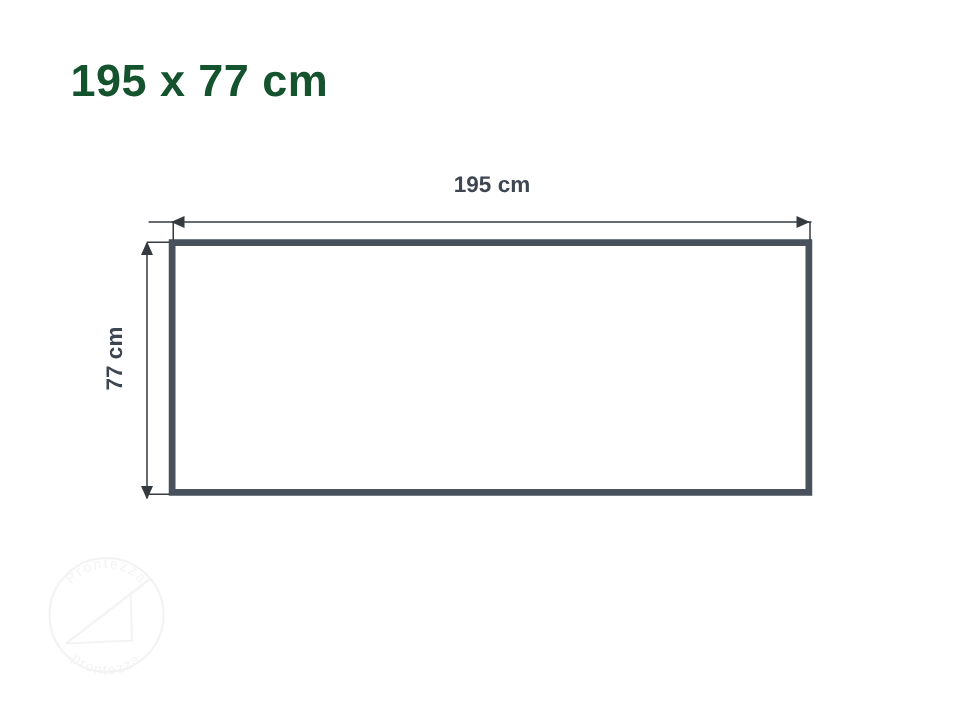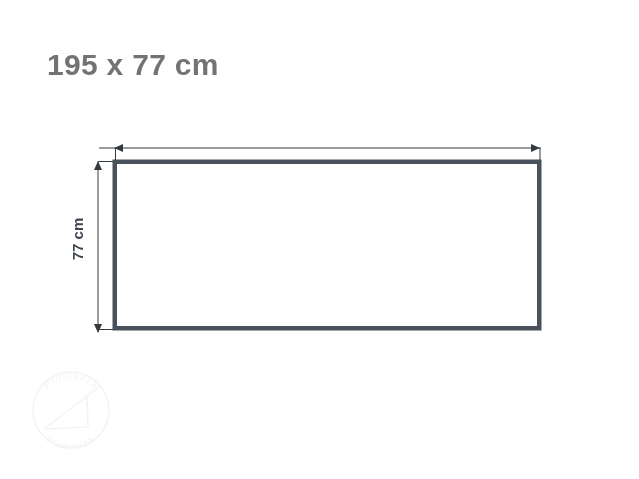--- a/index.html
+++ b/index.html
@@ -5,24 +5,24 @@
   html,body{margin:0;padding:0;background:#ffffff;}
   .stage{
     position:relative;
     width:639px;height:479px;
     background:#ffffff;
     overflow:hidden;
     font-family:"Liberation Sans", sans-serif;
   }
   .title{
     position:absolute;
-    left:47px;top:48px;
+    left:47px;top:38px;
     font-size:30px;
     font-weight:700;
-    color:#737373;
+    color:#14532d;
     letter-spacing:0.3px;
     white-space:nowrap;
   }
   .drawing{
     position:absolute;
     left:0;top:0;
   }
   .dim-label{
     position:absolute;
     font-size:15px;
@@ -76,16 +76,17 @@
     </g>
 
     <g stroke="none" fill="#343a40">
       <path d="M114,148 L123,144 L123,152 Z"></path>
       <path d="M540,148 L531,144 L531,152 Z"></path>
       <path d="M98,161 L94,170 L102,170 Z"></path>
       <path d="M98,333 L94,324 L102,324 Z"></path>
     </g>
   </svg>
 
+  <div class="dim-label dim-label-top">195 cm</div>
 
   <div class="dim-label dim-label-left">77 cm</div>
 
 </div>
 
 </body></html>

